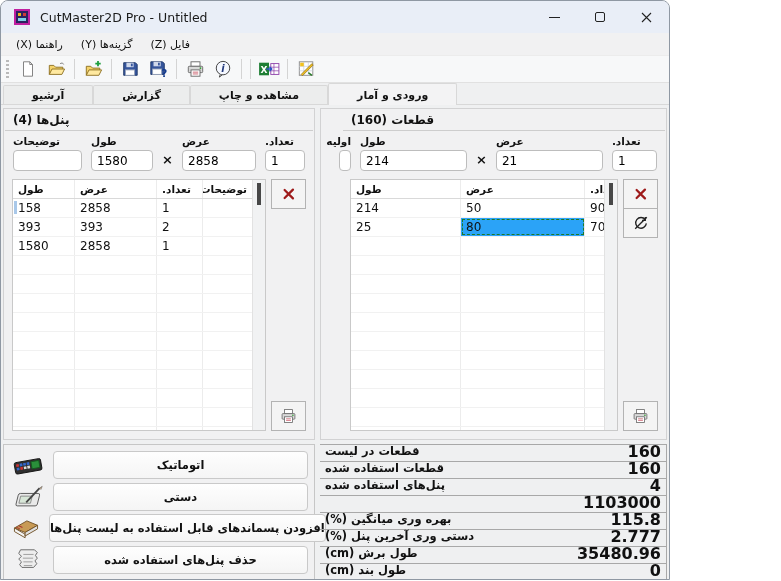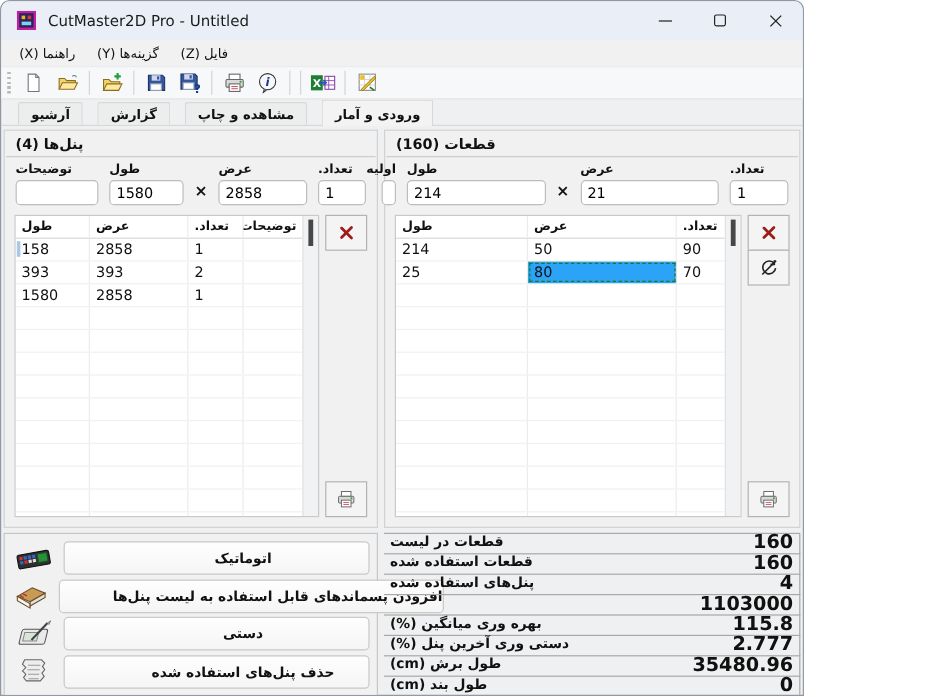--- a/index.html
+++ b/index.html
@@ -22,30 +22,30 @@
   .menu-items { direction:rtl; display:flex; }
   .menu-item { font-size:11px; padding:2px 9px; white-space:nowrap; }
   
   .toolbar { height:28px; background:#f7f8f9; border-top:1px solid #ececec; border-bottom:1px solid #e1e1e1; display:flex; align-items:center; padding:0 3px; }
   .gripper { width:3px; height:18px; margin:0 5px 0 2px; background:repeating-linear-gradient(to bottom,#b9b9b9 0 2px, transparent 2px 4px); }
   .tool-btn { width:28px; height:24px; display:flex; align-items:center; justify-content:center; border-radius:3px; }
   .tool-sep { width:1px; height:20px; background:#d4d4d4; margin:0 4px; }
   
   .tabstrip { height:22px; display:flex; align-items:flex-end; padding-left:2px; border-bottom:1px solid #d8d8d8; }
   .tabs { direction:rtl; display:flex; align-items:flex-end; }
-  .tab { font-weight:bold; font-size:11px; line-height:13px; height:19px; padding:3px 10px;
+  .tab { font-weight:bold; font-size:11px; line-height:13px; height:19px; padding:3px 28px;
          border:1px solid #d8d8d8; border-bottom:none; border-radius:2px 2px 0 0;
-         background:#eceded; margin-top:3px; white-space:nowrap;margin-left:12px; }
+         background:#eceded; margin-top:3px; white-space:nowrap; }
   .tab.active { height:22px; background:#f3f3f4; margin-top:0; margin-bottom:-1px; padding-top:5px; z-index:2; }
   
   .main { height:476px; padding:3px 2px 0; display:flex; flex-direction:column; }
   .top-row { display:flex; gap:5px; height:332px; }
   .group { border:1px solid #d2d2d3; background:#f1f1f2; display:flex; flex-direction:column; min-width:0; }
   .panels-grp { width:312px; }
-  .pieces-grp { flex:1; }
+  .pieces-grp { flex:1;padding-left:21px; }
   .group-title { font-size:12px; font-weight:bold; padding:4px 9px 3px; direction:rtl; text-align:left; }
   .group-sep { border:none; border-top:1px solid #cdcdcd; margin:0 1px 3px; }
   .fields { direction:rtl; display:flex; align-items:flex-end; gap:9px; padding:1px 9px 8px; }
   .field { display:flex; flex-direction:column; gap:3px; min-width:0; }
   .flabel { font-size:10.5px; font-weight:bold; direction:rtl; text-align:left; white-space:nowrap; }
   .finput { height:21px; width:100%; border:1px solid #bdbdbd; border-radius:4px; background:#fff;
             font:12px "DejaVu Sans", sans-serif; padding:0 5px; direction:ltr; text-align:left; outline:none; }
   .panels-grp .field.len{width:62px} .panels-grp .field.wid{width:74px} .panels-grp .field.qty{width:40px} .panels-grp .field.notes{flex:1}
   .pieces-grp .field.len{width:128px} .pieces-grp .field.wid{width:128px} .pieces-grp .field.qty{width:54px} .pieces-grp .field.notes{width:86px; flex:1; max-width:120px;}
   .times { font-size:13px; font-weight:bold; padding-bottom:4px; }
@@ -69,21 +69,21 @@
   .sq-btn { height:30px; border:1px solid #b3b3b3; background:#f4f4f4; display:flex; align-items:center; justify-content:center; }
   .sq-btn + .sq-btn { margin-top:-1px; }
   .side-spacer { flex:1; }
   
   .bottom-row { display:flex; gap:5px; margin-top:4px; flex:1; min-height:0; }
   .actions { width:312px; border:1px solid #c6c6c6; background:#f1f1f2; display:flex; flex-direction:column; justify-content:space-evenly; padding:2px 6px; }
   .action-row { display:flex; align-items:center; gap:7px; }
   .action-icon { width:36px; height:28px; display:flex; align-items:center; justify-content:center; }
   .action-btn { flex:1; height:28px; border:1px solid #c9c9c9; border-radius:4px;
                 background:linear-gradient(#fefefe,#f5f5f5); font:bold 11.5px "DejaVu Sans", sans-serif;
-                direction:rtl; display:flex; align-items:center; justify-content:center; white-space:nowrap;padding-left:44px; }
+                direction:rtl; display:flex; align-items:center; justify-content:center; white-space:nowrap; }
   .stats { flex:1; display:flex; flex-direction:column; border-top:1px solid #a8a8a8; min-width:0; }
   .stat-row { flex:1; display:flex; align-items:center; border-bottom:1px solid #a8a8a8; border-right:1px solid #a8a8a8; padding:0 5px 4px 5px; min-height:0; }
   .stat-label { font-weight:bold; font-size:11.5px; direction:rtl; text-align:left; white-space:nowrap; }
   .stat-value { margin-left:auto; font-weight:bold; font-size:16px; direction:ltr; }
 </style>
 </head>
 <body>
 
 <div class="window">
 
@@ -521,44 +521,44 @@
                   <rect x="13" y="14" width="3" height="3" fill="#ddd"></rect>
                   <rect x="17" y="14" width="3" height="3" fill="#ddd"></rect>
                 <rect x="22" y="10" width="9" height="8" fill="#2a8f3a" stroke="#145a20"></rect>
               </g>
             </svg>
           </span>
           <div class="action-btn">اتوماتیک</div>
         </div>
         <div class="action-row">
           <span class="action-icon">
-            <svg width="32" height="22" viewBox="0 0 36 24">
-              <path d="M5 12 L19 4 l12 5 -14 8 z" fill="#c89a55" stroke="#6b4a1e"></path>
-              <path d="M5 12 v4 l12 7 v-4 z" fill="#f3f3f3" stroke="#6b4a1e"></path>
-              <path d="M31 9 v4 l-14 8 v-4 z" fill="#e0e0e0" stroke="#6b4a1e"></path>
-              <path d="M7 11 l4 2 M10 9.5 l4 2" stroke="#a33" stroke-width="1.2"></path>
-            </svg>
-          </span>
-          <div class="action-btn">افزودن پسماندهای قابل استفاده به لیست پنل‌ها</div>
-        </div>
-        <div class="action-row">
-          <span class="action-icon">
             <svg width="32" height="26" viewBox="0 0 36 28">
               <g transform="skewX(-14)">
                 <rect x="10" y="10" width="24" height="14" rx="2" fill="#e9e9e9" stroke="#555"></rect>
                 <rect x="13" y="13" width="13" height="8" fill="#d7e6d7" stroke="#888"></rect>
               </g>
               <line x1="16" y1="20" x2="31" y2="4" stroke="#444" stroke-width="2"></line>
               <path d="M31 4 l3 -2 -1.5 3.5 z" fill="#d8b68e" stroke="#555" stroke-width="0.6"></path>
             </svg>
           </span>
           <div class="action-btn">دستی</div>
         </div>
         <div class="action-row">
           <span class="action-icon">
+            <svg width="32" height="22" viewBox="0 0 36 24">
+              <path d="M5 12 L19 4 l12 5 -14 8 z" fill="#c89a55" stroke="#6b4a1e"></path>
+              <path d="M5 12 v4 l12 7 v-4 z" fill="#f3f3f3" stroke="#6b4a1e"></path>
+              <path d="M31 9 v4 l-14 8 v-4 z" fill="#e0e0e0" stroke="#6b4a1e"></path>
+              <path d="M7 11 l4 2 M10 9.5 l4 2" stroke="#a33" stroke-width="1.2"></path>
+            </svg>
+          </span>
+          <div class="action-btn">افزودن پسماندهای قابل استفاده به لیست پنل‌ها</div>
+        </div>
+        <div class="action-row">
+          <span class="action-icon">
             <svg width="28" height="26" viewBox="0 0 30 28">
               <path d="M7 3 h15 l3 3 -2 3 2 3 -2.5 3 2 3 -3.5 4 H8.5 l-2.5 -3 2 -3 -3 -3 3 -3 -3 -3 z" fill="#ededed" stroke="#666"></path>
               <path d="M10 8 h11 M9.5 12 h11 M10 16 h10 M10.5 20 h9" stroke="#999" stroke-width="1"></path>
             </svg>
           </span>
           <div class="action-btn">حذف پنل‌های استفاده شده</div>
         </div>
       </div>
 
       <div class="stats">

